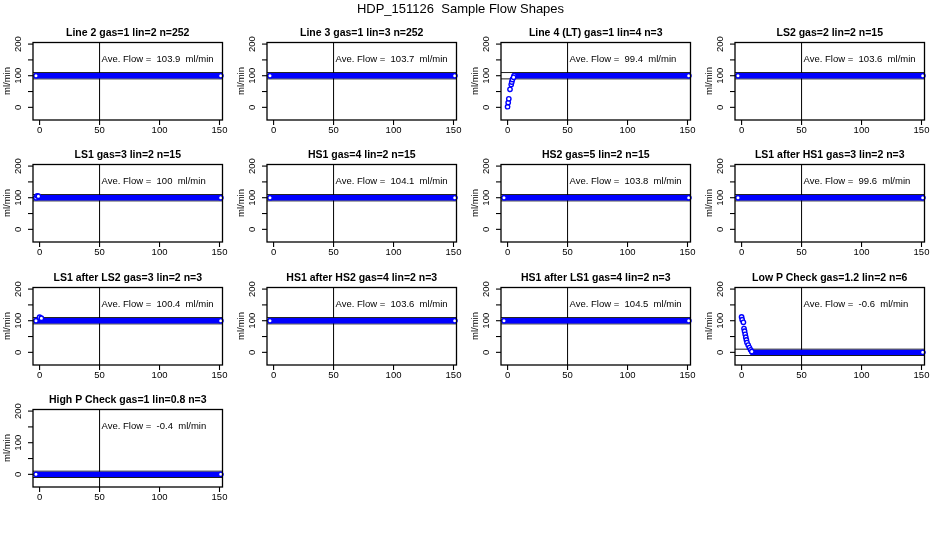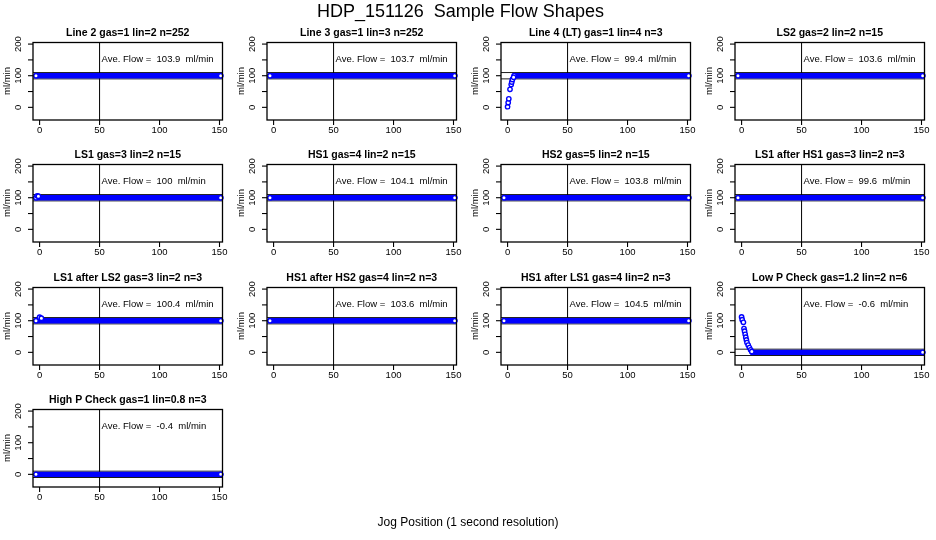--- a/index.html
+++ b/index.html
@@ -6,21 +6,21 @@
   .screen{
     position:relative;
     width:936px;height:540px;
     background:#ffffff;
     font-family:"Liberation Sans", sans-serif;
     overflow:hidden;
   }
   .main-title{
     position:absolute;top:1px;left:0;width:921px;
     text-align:center;
-    font-size:18px;color:#000;
+    font-size:13px;color:#000;
     white-space:pre;
   }
   .xlabel{
     position:absolute;top:515px;left:0;width:936px;
     text-align:center;
     font-size:12px;color:#000;
     white-space:pre;
   }
   .cell{position:absolute;width:234px;height:122px;}
   svg text{font-family:"Liberation Sans", sans-serif;fill:#000;}
@@ -414,14 +414,13 @@
           <line x1="33" x2="28" y1="53.714285714285715" y2="53.714285714285715" stroke="#000" stroke-width="1.1"></line>
           <text x="17.5" y="53.714285714285715" text-anchor="middle" font-size="9.5" transform="rotate(-90 17.5 53.714285714285715)" dy="0.35em">100</text>
           <line x1="33" x2="28" y1="37.897959183673464" y2="37.897959183673464" stroke="#000" stroke-width="1.1"></line>
           <line x1="33" x2="28" y1="22.081632653061224" y2="22.081632653061224" stroke="#000" stroke-width="1.1"></line>
           <text x="17.5" y="22.081632653061224" text-anchor="middle" font-size="9.5" transform="rotate(-90 17.5 22.081632653061224)" dy="0.35em">200</text>
           <text x="7" y="59" text-anchor="middle" font-size="9.5" transform="rotate(-90 7 59)" dy="0.35em">ml/min</text>
           <text x="127.75" y="14" text-anchor="middle" font-size="10.5" font-weight="bold">High P Check gas=1 lin=0.8 n=3</text>
           <text x="101.56487341772151" y="40" text-anchor="start" font-size="9.5" xml:space="preserve" style="white-space: pre;">Ave. Flow =  -0.4  ml/min</text>
         </svg></div>
     </div>
-  <div class="xlabel">Jog Position (1 second resolution)</div>
 </div>
 
 </body></html>

